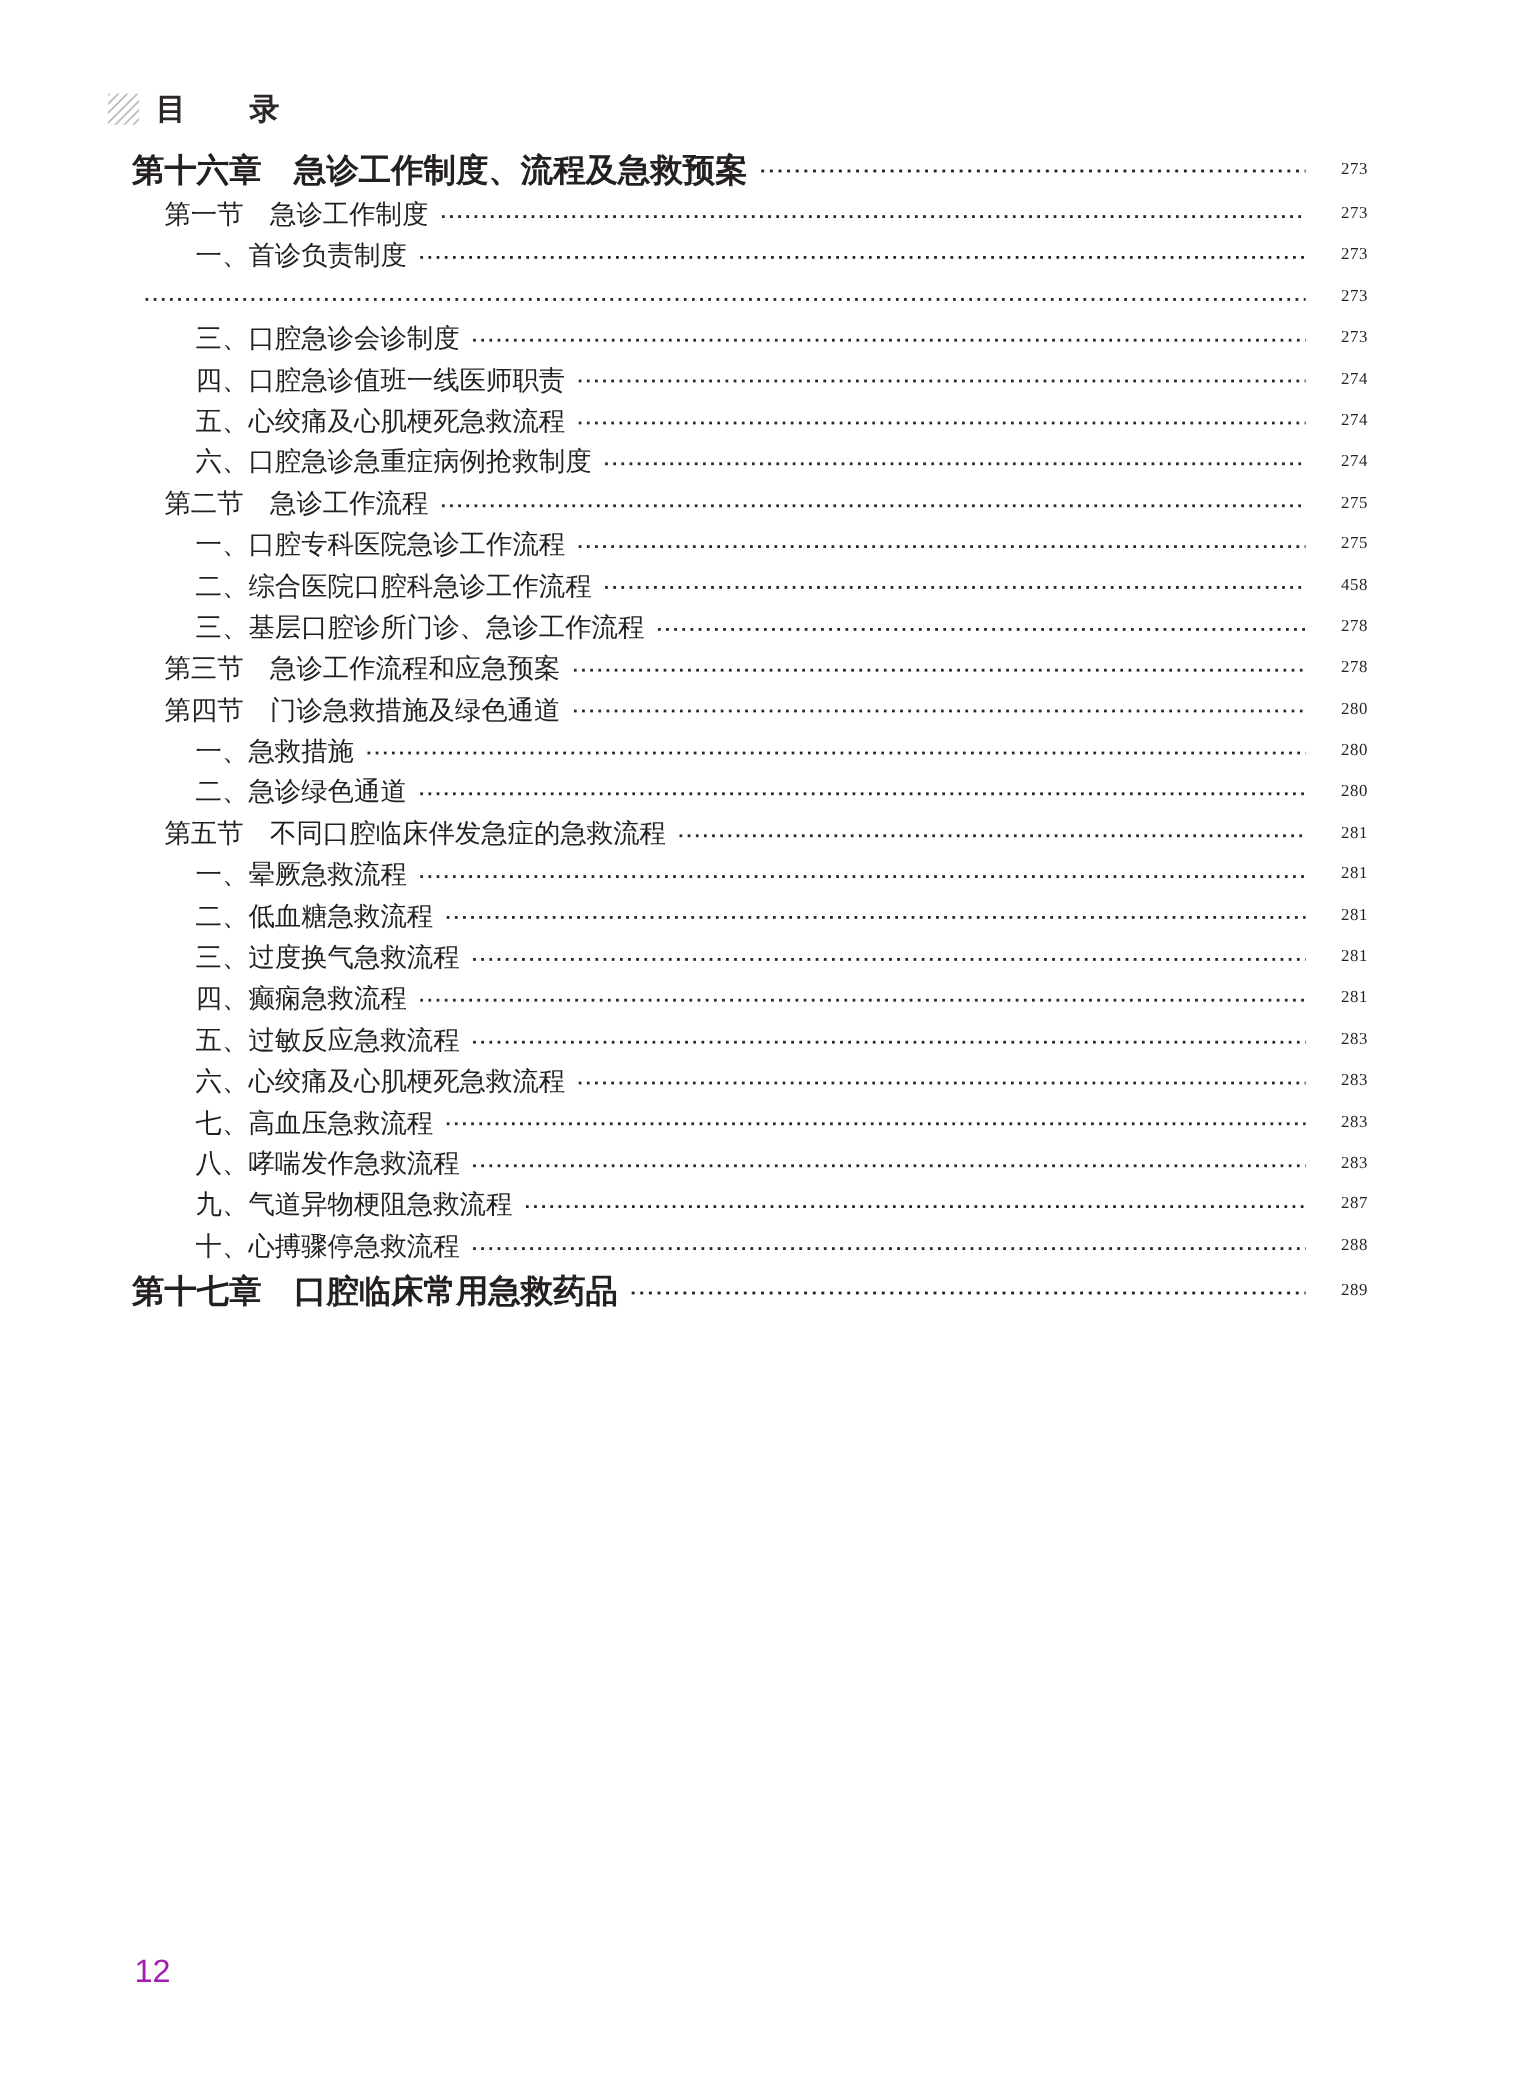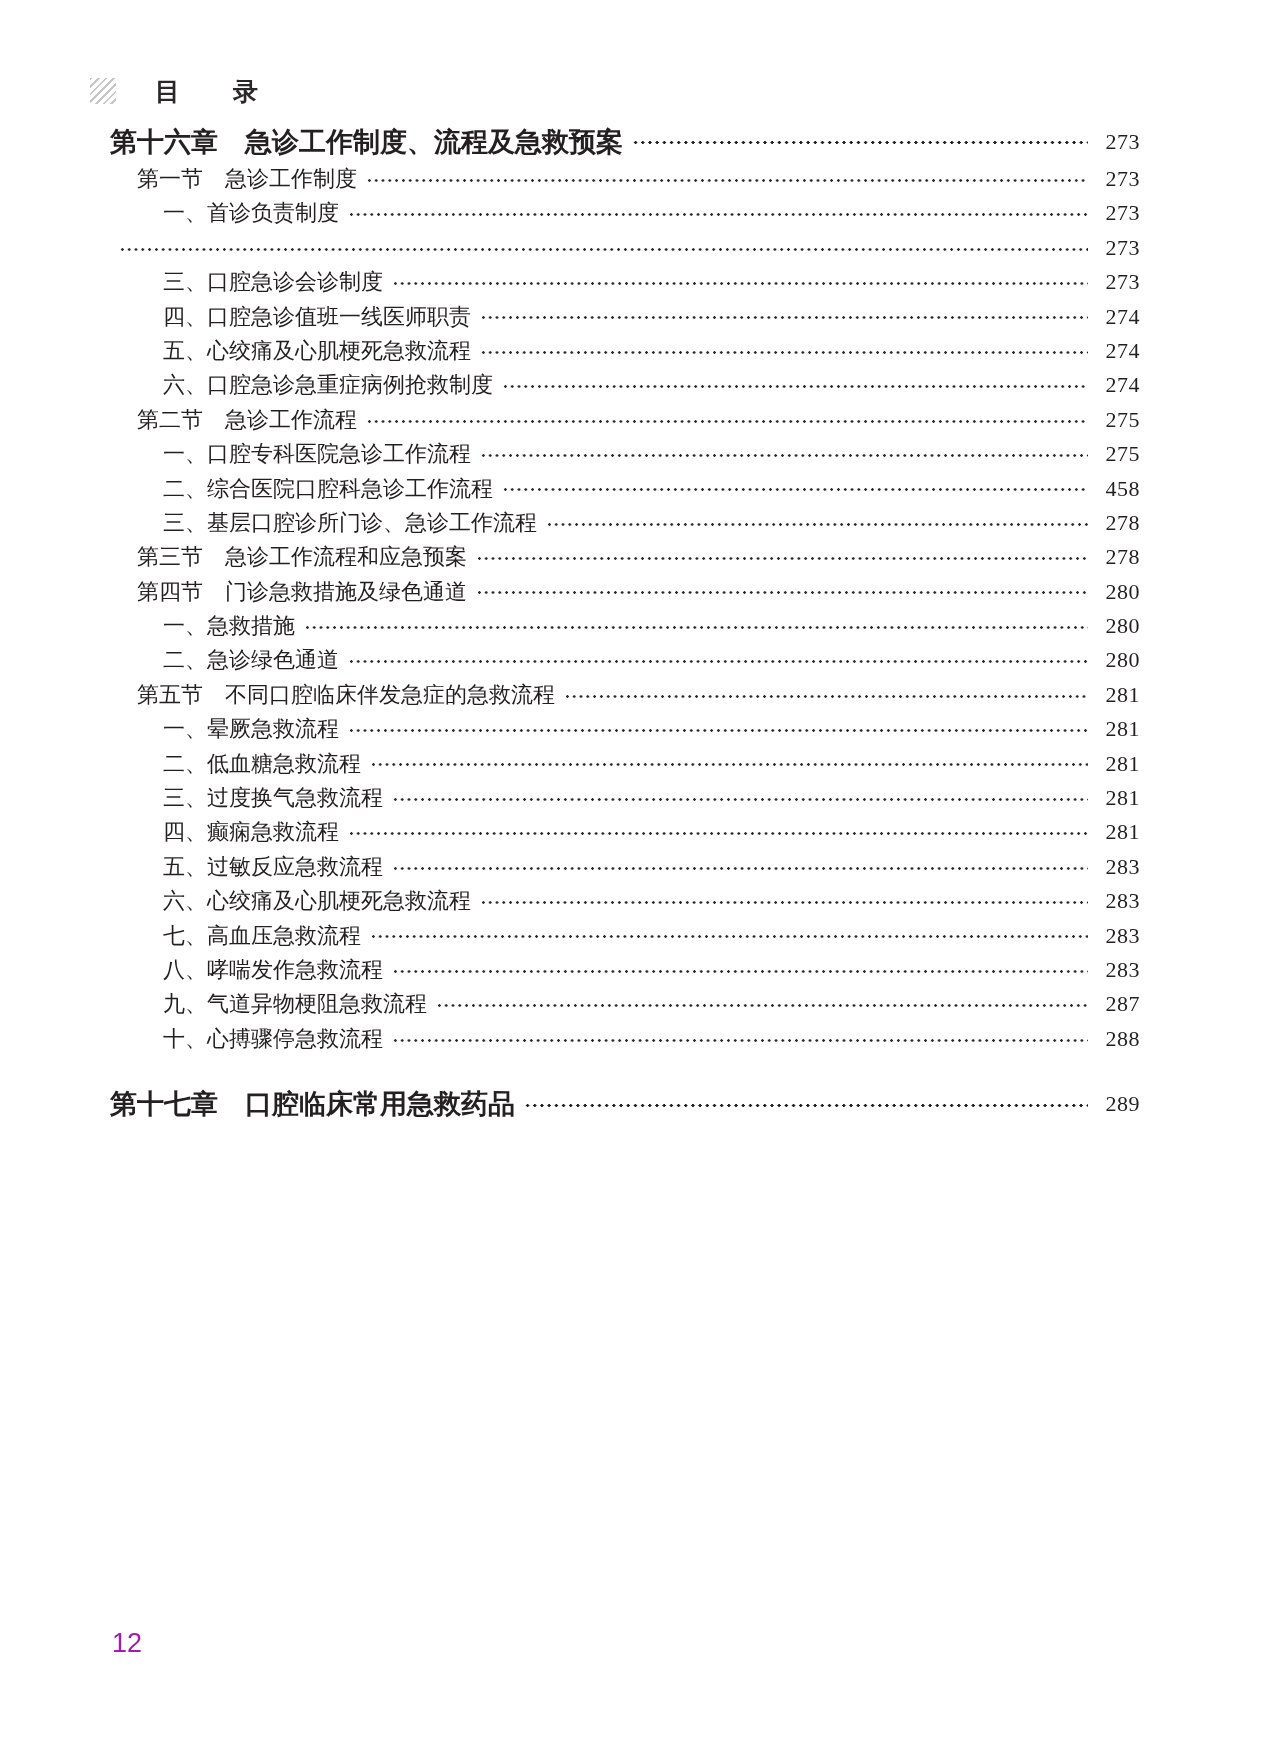--- a/index.html
+++ b/index.html
@@ -18,21 +18,20 @@
     inset: 0;
     background: #ffffff;
   }
   
   .page-header {
     position: absolute;
     top: 78px;
     left: 90px;
     display: flex;
     align-items: center;
-    gap: 25px;
   }
   .hatch-icon {
     width: 26px;
     height: 26px;
     margin-right: 14px;
     background-image: repeating-linear-gradient(
       135deg,
       #c6c6c6 0px, #c6c6c6 1.8px,
       transparent 1.8px, transparent 5.4px
     );
@@ -70,40 +69,40 @@
     margin: 0 6px 0 9px;
     background-image: radial-gradient(circle, #2a2526 1.15px, transparent 1.45px);
     background-size: 6.8px 6.8px;
     background-repeat: repeat-x;
     background-position: 0 calc(50% + 1px);
   }
   .row .pagenum {
     flex: 0 0 auto;
     width: 46px;
     text-align: right;
-    font-size: 22px;
+    font-size: 14px;
     letter-spacing: 0.5px;
   }
   .level-chapter {
     height: 40px;
     line-height: 40px;
   }
   .level-chapter .title {
     font-family: "Liberation Sans", "DejaVu Sans", sans-serif;
     font-weight: 700;
     font-size: 27px;
     color: #242021;
   }
   .level-chapter .leader {
     background-image: radial-gradient(circle, #231f20 1.35px, transparent 1.6px);
     background-size: 7.2px 7.2px;
   }
   .level-section .title { padding-left: 27px; }
   .level-item .title    { padding-left: 53px; }
-  .gap-before { margin-top: 28px; }
+  .gap-before { }
   
   .page-footer {
     position: absolute;
     left: 112px;
     top: 1628px;
   }
   .footer-page-number {
     font-family: "Liberation Sans", "DejaVu Sans", sans-serif;
     font-size: 27px;
     color: #a21caf;

